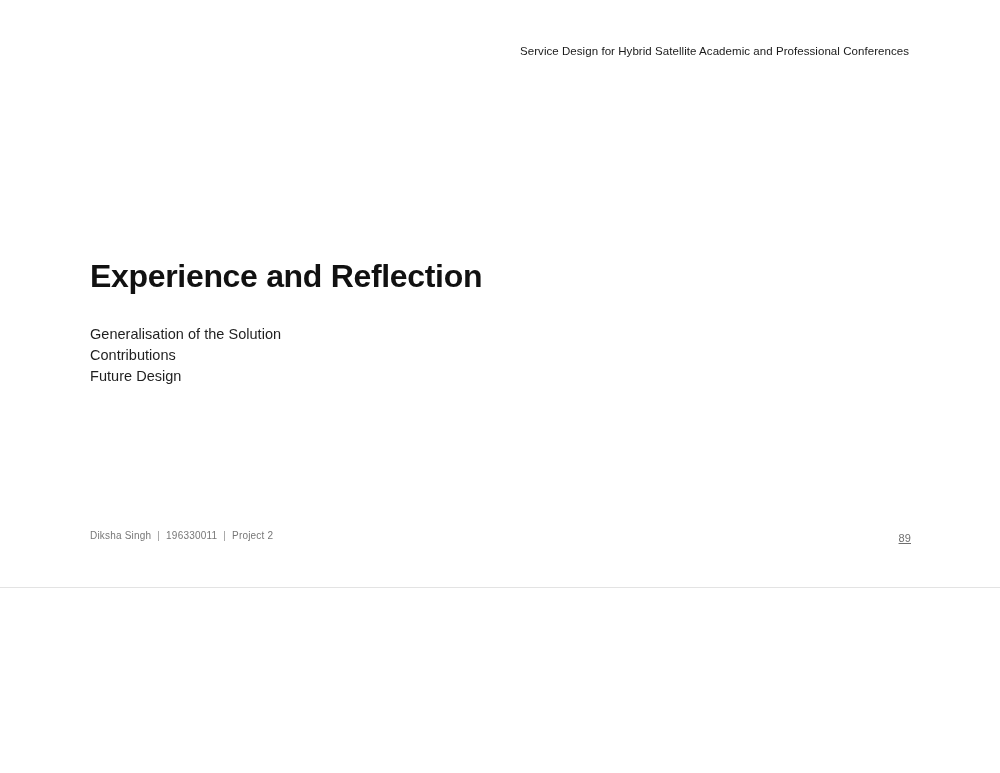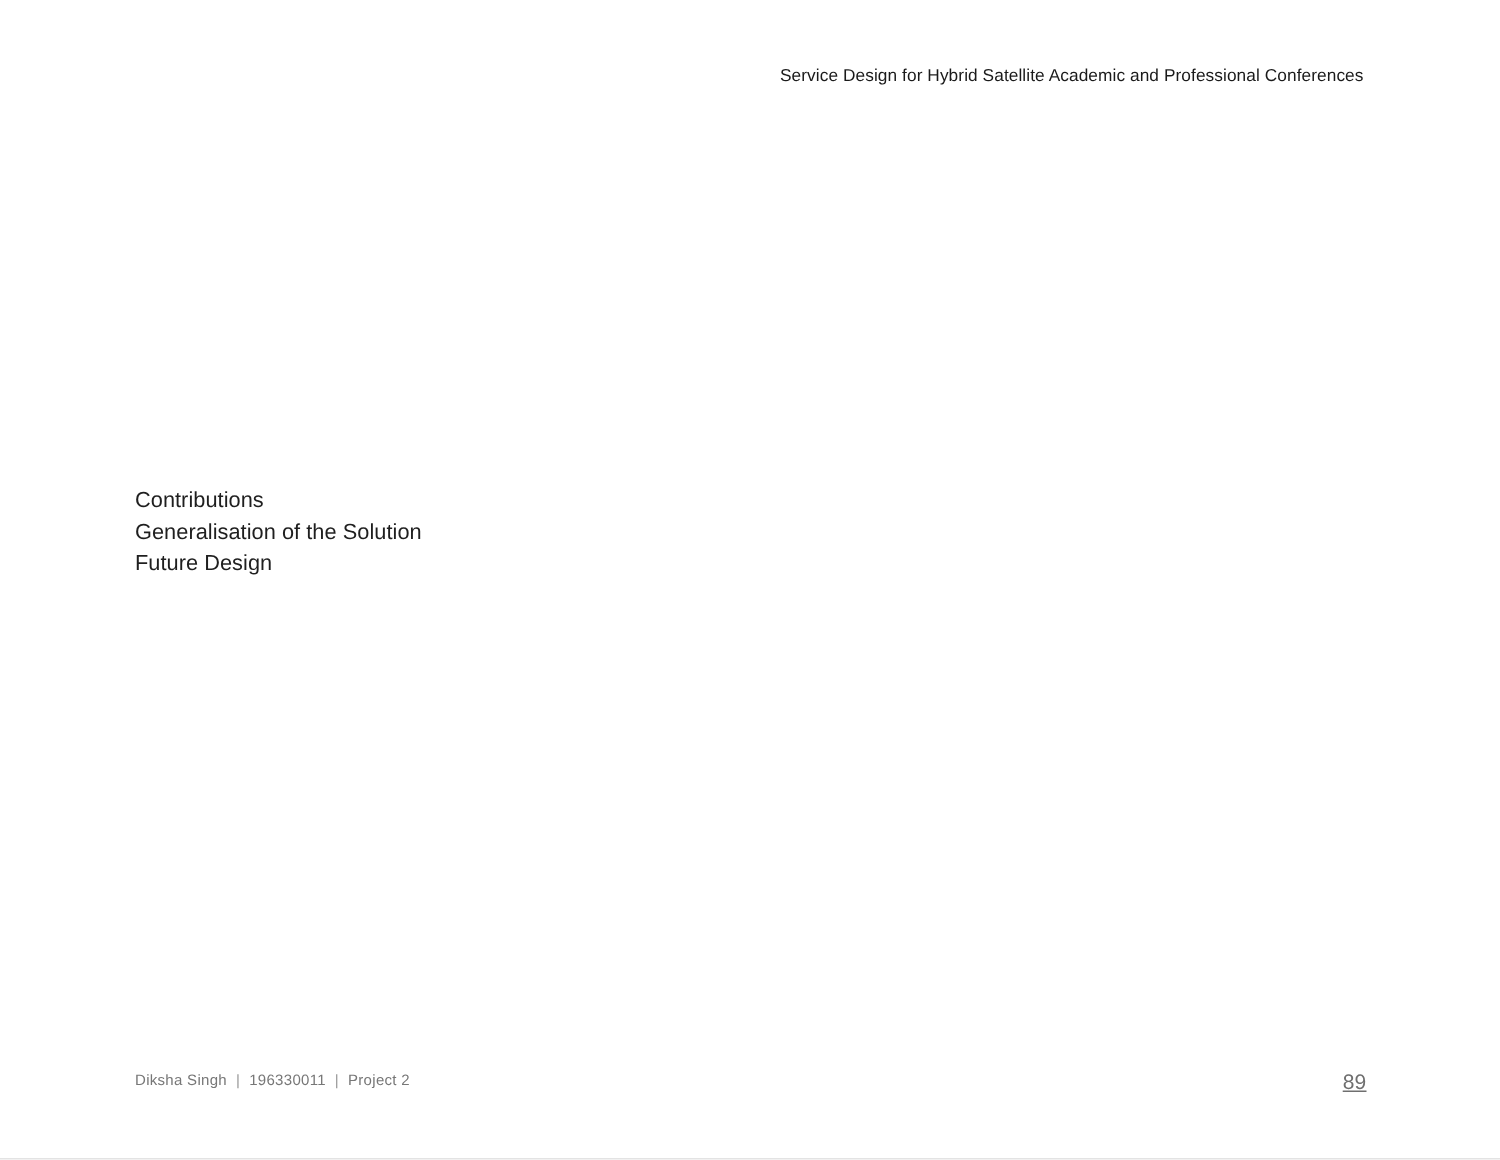--- a/index.html
+++ b/index.html
@@ -10,21 +10,21 @@
     width: 1000px;
     height: 773px;
     background: #ffffff;
     font-family: "Liberation Sans", sans-serif;
     color: #1a1a1a;
     overflow: hidden;
   }
   .page {
     position: relative;
     width: 1000px;
-    height: 773px;
+    height: 588px;
     background: #ffffff;
     box-sizing: border-box;
   }
   .running-header {
     position: absolute;
     top: 44px;
     right: 91px;
     font-size: 11.5px;
     line-height: 1.3;
     color: #1a1a1a;
@@ -70,45 +70,48 @@
     white-space: nowrap;
   }
   .footer-left .sep {
     color: #999999;
     padding: 0 3px;
   }
   .page-number {
     position: absolute;
     right: 89px;
     bottom: 44px;
-    font-size: 14px;
+    font-size: 11px;
     color: #6f6f6f;
     letter-spacing: 0.01em;
     text-decoration: underline;
   }
   .bottom-rule {
     position: absolute;
     left: 0;
     right: 0;
     bottom: 0;
     height: 1px;
     background: #e3e3e3;
   }
 </style>
 </head>
 <body>
 
 <div class="page">
 
   <div class="running-header">Service Design for Hybrid Satellite Academic and Professional Conferences</div>
 
+  <div class="title-block">
+    <h1 class="section-title">Experience and Reflection</h1>
+  </div>
 
   <ul class="toc-list">
+    <li class="toc-item">Generalisation of the Solution</li>
     <li class="toc-item">Contributions</li>
-    <li class="toc-item">Generalisation of the Solution</li>
     <li class="toc-item">Future Design</li>
   </ul>
 
   <div class="footer-left">
     <span>Diksha Singh</span>
     <span class="sep">|</span>
     <span>196330011</span>
     <span class="sep">|</span>
     <span>Project 2</span>
   </div>

